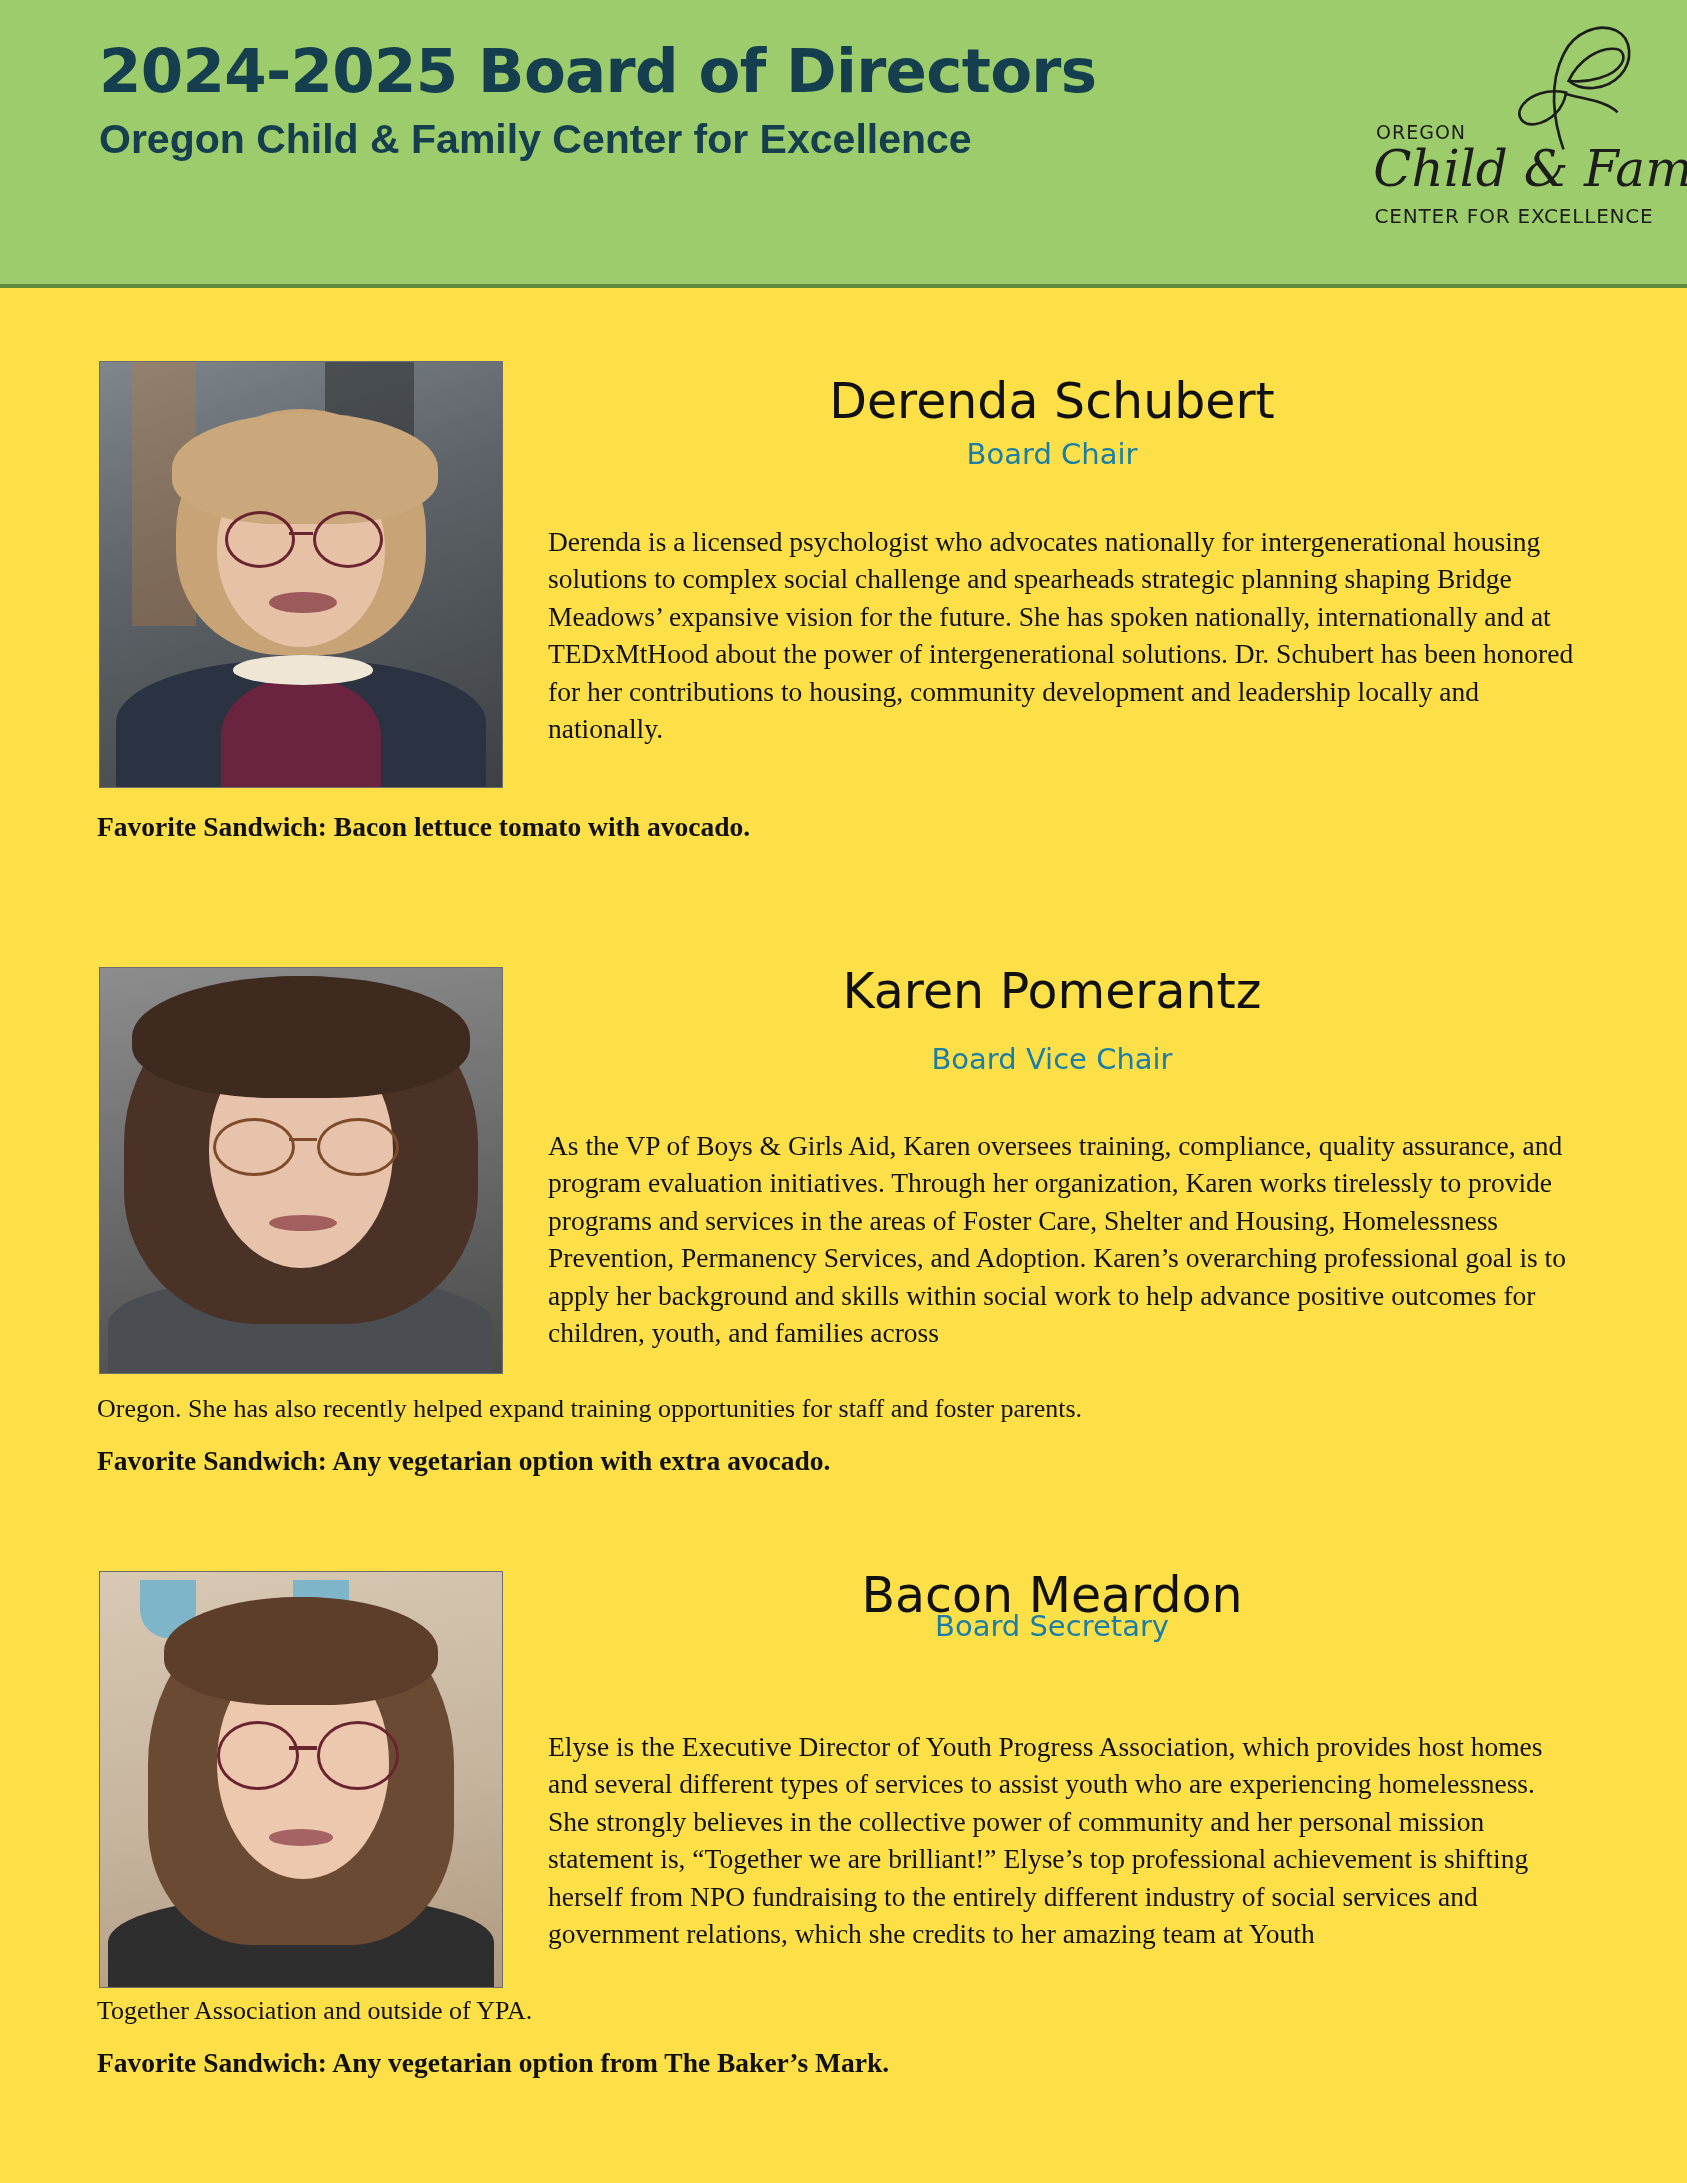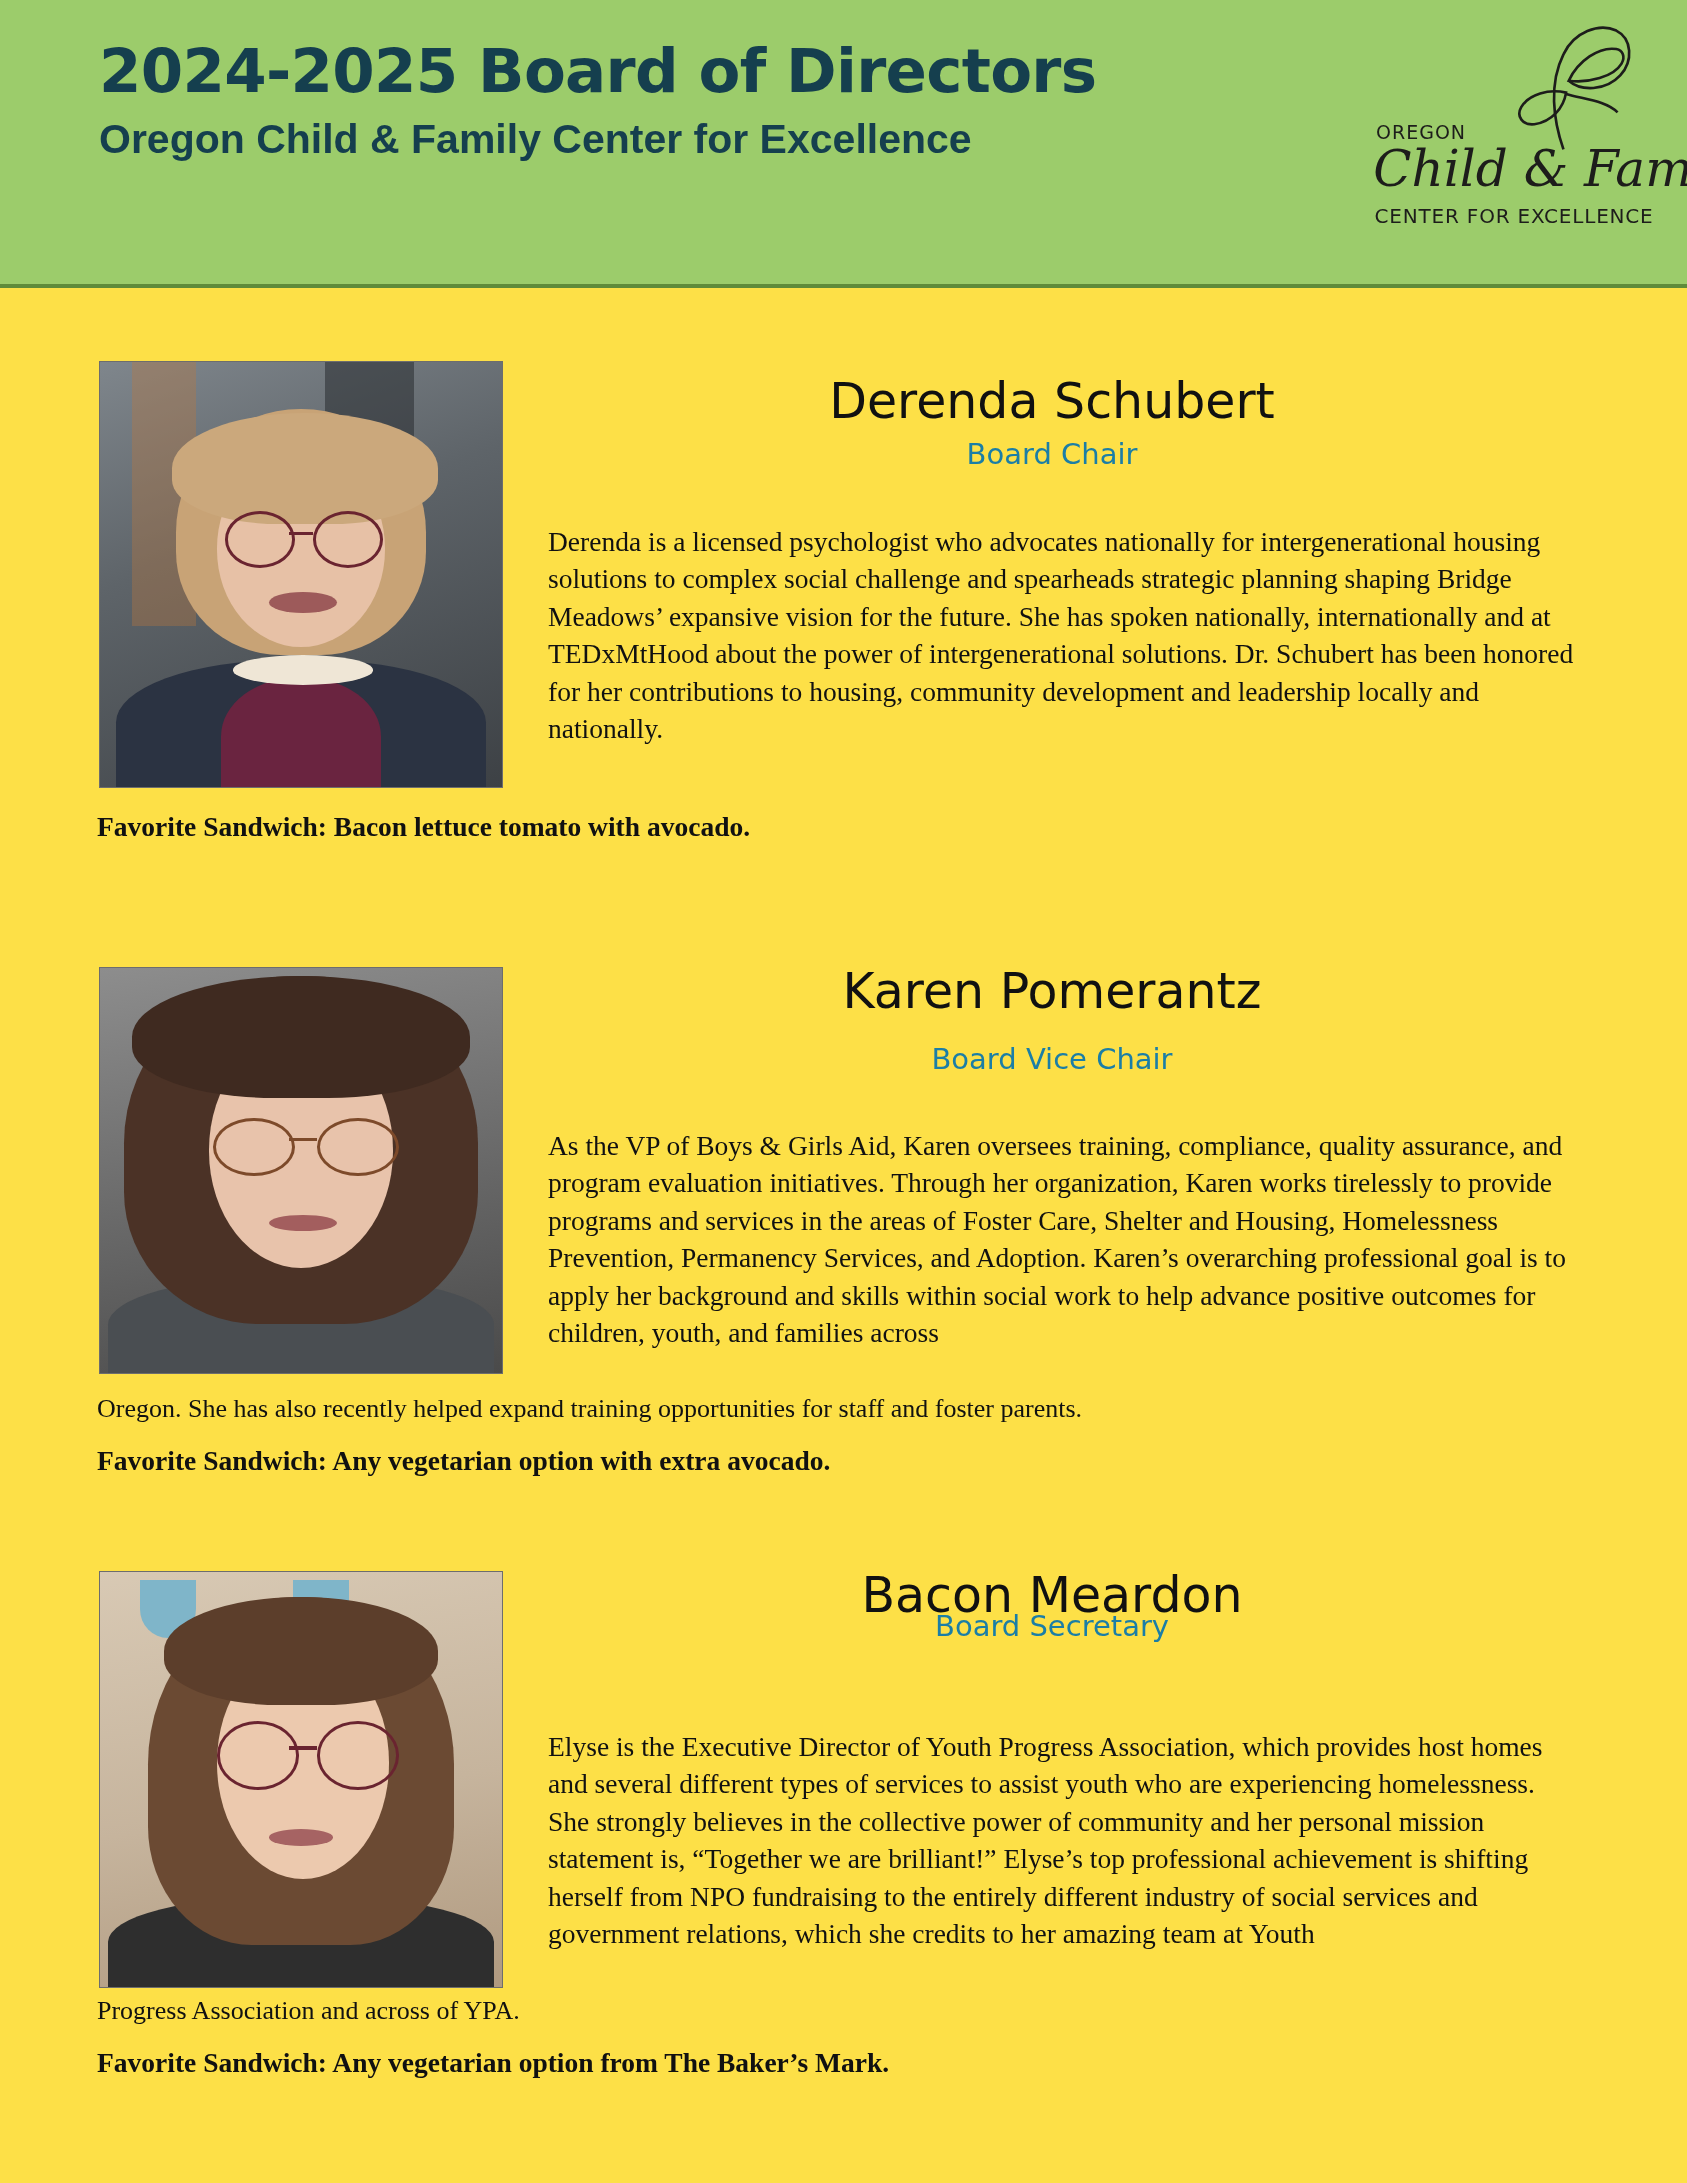--- a/index.html
+++ b/index.html
@@ -260,18 +260,18 @@
         <div class="p-glass" style="left:29%;top:36%;width:19%;height:15%;"></div>
         <div class="p-glass" style="left:54%;top:36%;width:19%;height:15%;"></div>
         <div class="p-bridge" style="left:47%;top:42%;width:7%;background:#6a2430;"></div>
         <div class="p-mouth" style="left:42%;top:62%;width:16%;height:4%;background:#a66363;"></div>
       </div>
     </div>
 
     <div class="member-name" style="left:516px; top:1567px; width:1072px;">Bacon Meardon</div>
     <div class="member-role" style="left:516px; top:1609px; width:1072px;">Board Secretary</div>
     <div class="bio" style="left:548px; top:1728px; width:1032px;">Elyse is the Executive Director of Youth Progress Association, which provides host homes and several different types of services to assist youth who are experiencing homelessness. She strongly believes in the collective power of community and her personal mission statement is, “Together we are brilliant!” Elyse’s top professional achievement is shifting herself from NPO fundraising to the entirely different industry of social services and government relations, which she credits to her amazing team at Youth</div>
-    <div class="bio-tail" style="left:97px; top:1993px; width:1489px;">Progress Association and across of YPA.</div>
+    <div class="bio-tail" style="left:97px; top:1993px; width:1489px;">Together Association and outside of YPA.</div>
     <div class="sandwich" style="left:97px; top:2044px;">Favorite Sandwich: Any vegetarian option from The Baker’s Mark.</div>
   </div>
 
 </div>
 
 
 </body></html>

